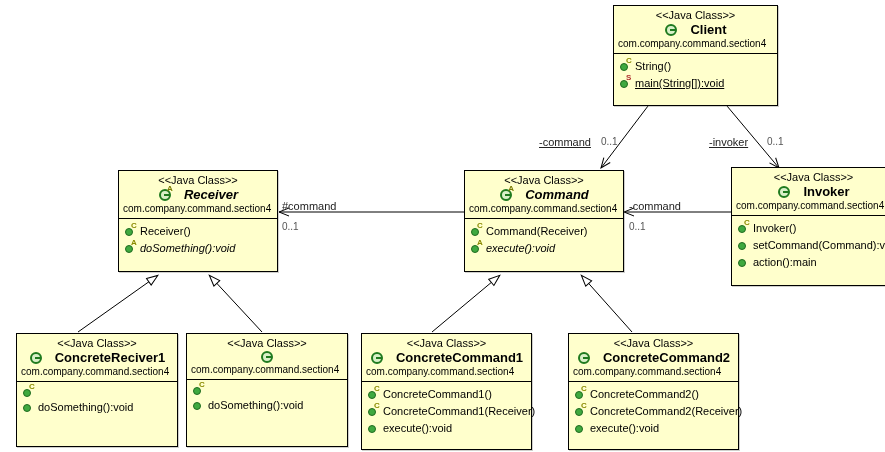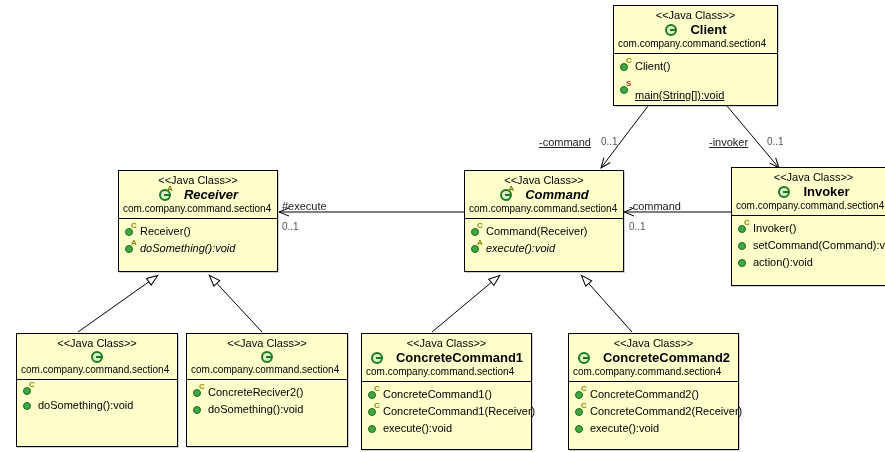--- a/index.html
+++ b/index.html
@@ -40,21 +40,21 @@
     padding-bottom:1px;
   }
   .sep{height:0;border-top:1px solid #000;}
   .members{padding:4px 3px 4px 5px;}
   .member{
     font-size:11px;color:#000;line-height:17px;
     white-space:nowrap;
     display:flex;align-items:center;gap:3px;
   }
   .member.abstract .mtext{font-style:italic;}
-  .member.static .mtext{text-decoration:underline;margin-top:12px;}
+  .member.static .mtext{text-decoration:underline;}
 
   
   .cls-icon{
     position:relative;width:14px;height:14px;flex:0 0 14px;
     display:inline-block;
   }
   .cls-icon .ring{
     position:absolute;left:1px;top:1px;width:12px;height:12px;
     border:2px solid #1f7a1f;border-radius:50%;
     background:#d9f0c8;
@@ -136,21 +136,21 @@
       </div>
       <div class="pkg">com.company.command.section4</div>
     </div>
     <div class="sep"></div>
     <div class="members">
       <div class="member">
         <span class="m-icon">
           <span class="ball"></span>
             <span class="badge c">C</span>
         </span>
-        <span class="mtext">Client()</span>
+        <span class="mtext">String()</span>
       </div>
       <div class="member static">
         <span class="m-icon">
           <span class="ball"></span>
             <span class="badge s">S</span>
         </span>
         <span class="mtext">main(String[]):void</span>
       </div>
     </div>
   </div>
@@ -243,33 +243,34 @@
       <div class="member">
         <span class="m-icon">
           <span class="ball"></span>
         </span>
         <span class="mtext">setCommand(Command):void</span>
       </div>
       <div class="member">
         <span class="m-icon">
           <span class="ball"></span>
         </span>
-        <span class="mtext">action():void</span>
+        <span class="mtext">action():main</span>
       </div>
     </div>
   </div>
 
   <div class="uml-class" id="cls-cr1" style="left:4px;top:333px;width:162px;height:114px;">
     <div class="head">
       <div class="stereo">&lt;&lt;Java Class&gt;&gt;</div>
       <div class="cname">
         <span class="cls-icon">
           <span class="ring"></span>
             <span class="bar"></span>
         </span>
+        <span>ConcreteReciver1</span>
       </div>
       <div class="pkg">com.company.command.section4</div>
     </div>
     <div class="sep"></div>
     <div class="members">
       <div class="member">
         <span class="m-icon">
           <span class="ball"></span>
             <span class="badge c">C</span>
         </span>
@@ -294,21 +295,20 @@
       </div>
       <div class="pkg">com.company.command.section4</div>
     </div>
     <div class="sep"></div>
     <div class="members">
       <div class="member">
         <span class="m-icon">
           <span class="ball"></span>
             <span class="badge c">C</span>
         </span>
-        <span class="mtext">ConcreteReciver2()</span>
       </div>
       <div class="member">
         <span class="m-icon">
           <span class="ball"></span>
         </span>
         <span class="mtext">doSomething():void</span>
       </div>
     </div>
   </div>
 
@@ -385,19 +385,19 @@
       </div>
     </div>
   </div>
 
   <div class="elabel underline" style="left:527px;top:136px;">-command</div>
   <div class="mult" style="left:589px;top:136px;">0..1</div>
 
   <div class="elabel underline" style="left:697px;top:136px;">-invoker</div>
   <div class="mult" style="left:755px;top:136px;">0..1</div>
 
-  <div class="elabel" style="left:270px;top:200px;">#execute</div>
+  <div class="elabel" style="left:270px;top:200px;">#command</div>
   <div class="mult" style="left:270px;top:221px;">0..1</div>
 
   <div class="elabel" style="left:617px;top:200px;">-command</div>
   <div class="mult" style="left:617px;top:221px;">0..1</div>
 
 </div>
 
 </body></html>

